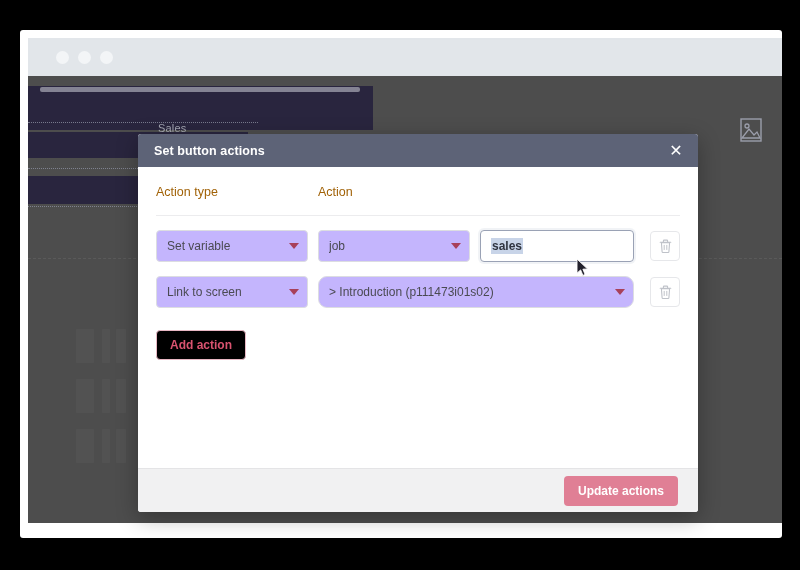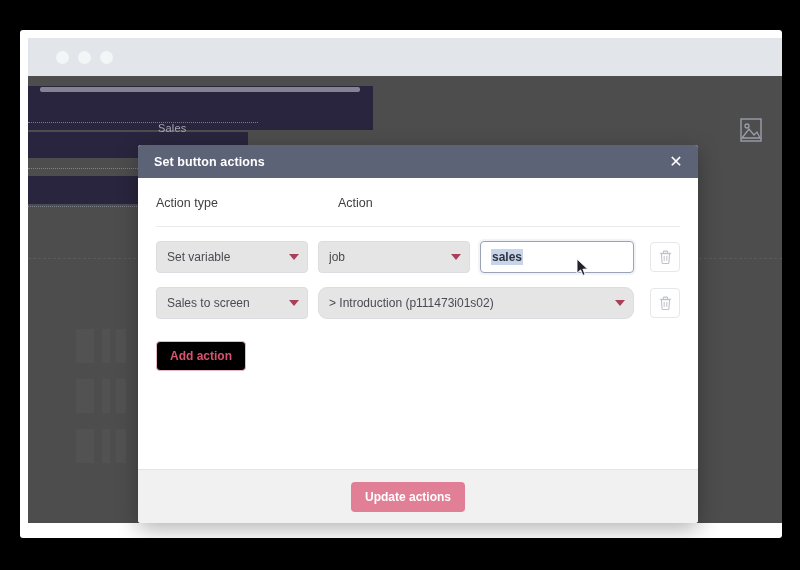--- a/index.html
+++ b/index.html
@@ -82,21 +82,21 @@
   .panel-icon svg { display: block; }
 
   
   .ghost {
     position: absolute; background: #575757; opacity: .55; border-radius: 1px;
   }
 
   
   .dialog {
     position: absolute;
-    left: 118px; top: 115px;
+    left: 118px; top: 104px;
     width: 560px; height: 378px;
     background: #ffffff;
     border-radius: 3px;
     box-shadow: 0 6px 22px rgba(0,0,0,.30);
     overflow: hidden;
     display: flex; flex-direction: column;
   }
 
   .dialog-header {
     height: 33px; flex: none;
@@ -121,39 +121,38 @@
 
   .dialog-body {
     flex: 1 1 auto;
     padding: 18px 18px 0 18px;
     background: #ffffff;
     position: relative;
   }
 
   .col-headers {
     display: flex;
-    font-size: 12.5px; color: #404040;
+    font-size: 12.5px; color: #a16207;
     padding-bottom: 16px;
     border-bottom: 1px solid #ececee;
-    gap: 20px;
   }
   .col-a { width: 162px; flex: none; }
   .col-b { flex: 1 1 auto; }
 
   .action-row {
     display: flex; align-items: center;
     gap: 10px;
     margin-top: 14px;
   }
 
   .select-box {
     height: 32px;
     border: 1px solid #dcdde1;
     border-radius: 4px;
-    background: #e5e5e5;
+    background: #c4b5fd;
     display: flex; align-items: center;
     padding: 0 8px 0 10px;
     font-size: 12px; color: #4a4a52;
     position: relative;
     cursor: pointer;
   }
   .select-type  { width: 152px; flex: none; }
   .select-var   { width: 152px; flex: none; }
   .select-screen{ flex: 1 1 auto; border-radius: 9px; }
 
@@ -203,24 +202,24 @@
     border: 1px solid #e8b8c4;
     border-radius: 4px;
     background: #000000;
     color: #d9536f;
     font-size: 12px; font-weight: bold;
     cursor: pointer;
   }
 
   .dialog-footer {
     flex: none;
-    height: 54px;
+    height: 44px;
     background: #f1f1f2;
     border-top: 1px solid #e4e4e6;
-    display: flex; align-items: center; justify-content: center;
+    display: flex; align-items: center; justify-content: flex-end;
     padding-right: 20px;
   }
   .update-btn {
     height: 30px; padding: 0 14px;
     border: none; border-radius: 4px;
     background: #e07f95;
     color: #ffffff;
     font-size: 12px; font-weight: bold;
     display: inline-flex; align-items: center;
     cursor: pointer;
@@ -315,21 +314,21 @@
                 <path d="M3.4 4.6 h8.2 l-0.7 9.1 a0.8 0.8 0 0 1 -0.8 0.75 h-5.2 a0.8 0.8 0 0 1 -0.8 -0.75 Z" fill="none" stroke="#bfc2c9" stroke-width="1.1"></path>
                 <path d="M6.2 6.9 v5 M8.8 6.9 v5" fill="none" stroke="#bfc2c9" stroke-width="1"></path>
               </svg>
             </span>
           </div>
         </div>
 
         
         <div class="action-row">
           <div class="select-box select-type">
-            <span class="select-label">Sales to screen</span>
+            <span class="select-label">Link to screen</span>
             <span class="caret"></span>
           </div>
           <div class="select-box select-screen">
             <span class="select-label">&gt; Introduction (p111473i01s02)</span>
             <span class="caret"></span>
           </div>
           <div class="trash-btn">
             <span>
               <svg width="15" height="16" viewBox="0 0 15 16">
                 <path d="M2.2 4.2 h10.6 M5.4 4.2 v-1.4 a0.7 0.7 0 0 1 0.7-0.7 h2.8 a0.7 0.7 0 0 1 0.7 0.7 v1.4" fill="none" stroke="#bfc2c9" stroke-width="1.1" stroke-linecap="round"></path>

